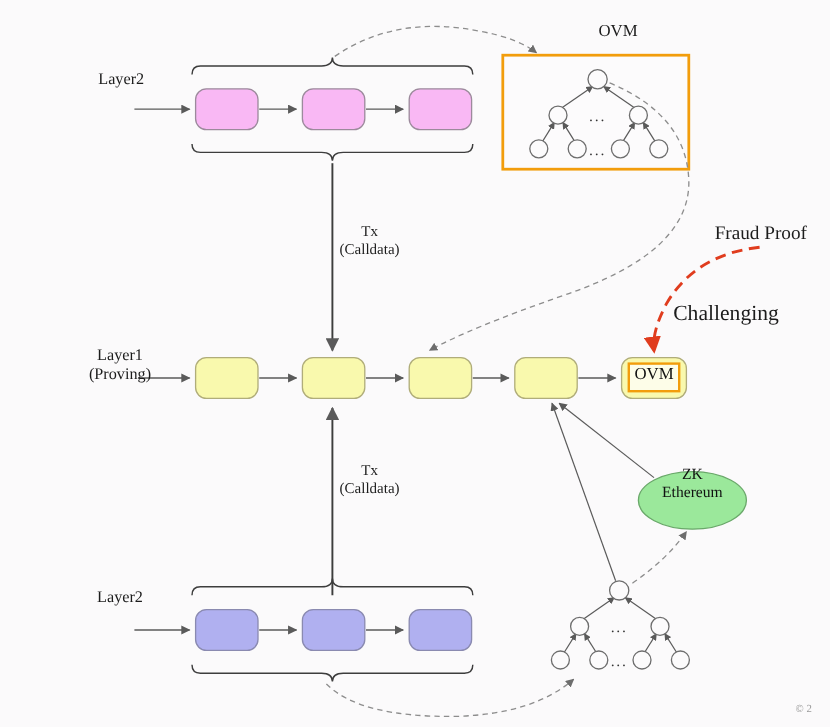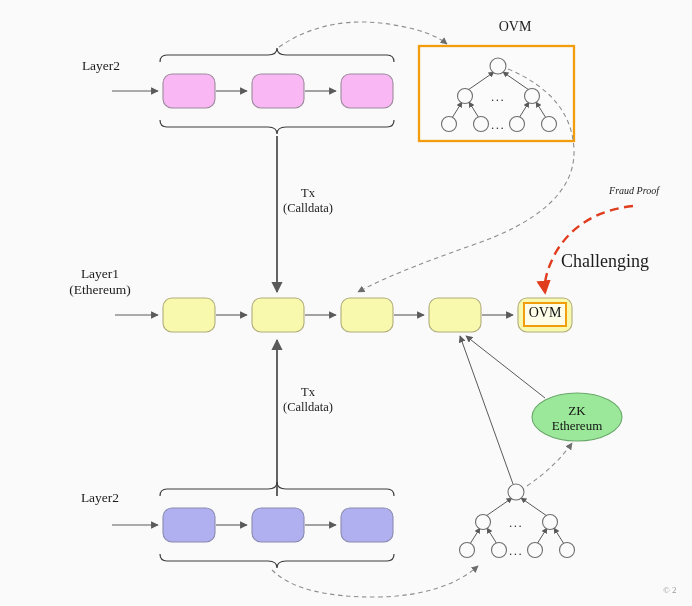--- a/index.html
+++ b/index.html
@@ -24,37 +24,37 @@
   }
   .lbl {
     position: absolute;
     color: #1c1c1c;
     font-family: "Liberation Serif", "DejaVu Serif", serif;
     white-space: nowrap;
     line-height: 1.22;
     text-align: center;
   }
   .lbl-l2opt { left: 36px;  top: 58px;  width: 130px; font-size: 13.5px; }
-  .lbl-l1    { left: 40px;  top: 266px; width: 120px; font-size: 13.5px; }
+  .lbl-l1    { left: 40px;  top: 288px; width: 120px; font-size: 13.5px; }
   .lbl-l2zk  { left: 40px;  top: 490px; width: 120px; font-size: 13.5px; }
   .lbl-tx1   { left: 268px; top: 186px; width: 80px;  font-size: 12.5px; }
   .lbl-tx2   { left: 268px; top: 385px; width: 80px;  font-size: 12.5px; }
   .lbl-ovm-title { left: 487px; top: 18px; width: 56px; font-size: 14px; }
-  .lbl-fraud { left: 588px; top: 185px; width: 92px;  font-size: 10px; font-style: italic; }
+  .lbl-fraud { left: 588px; top: 185px; width: 92px;  font-size: 16px; }
   .lbl-chall { left: 557px; top: 251px; width: 96px;  font-size: 18px; }
   .lbl-copy  { left: 663px; top: 585px; width: 40px;  font-size: 9px; color: #9a9a9a; text-align: left; }
   .node-text {
     position: absolute;
     color: #111;
     font-family: "Liberation Serif", "DejaVu Serif", serif;
     text-align: center;
     white-space: nowrap;
   }
   .txt-ovm-node { left: 524px; top: 305px; width: 42px; font-size: 14px; }
-  .txt-zk       { left: 541px; top: 404px; width: 72px; font-size: 13px; line-height: 1.15; }
+  .txt-zk       { left: 541px; top: 388px; width: 72px; font-size: 13px; line-height: 1.15; }
 </style>
 </head>
 <body>
 
 <div id="stage">
 
   <svg id="diagram-svg" viewBox="0 0 692 606">
     <defs>
       <marker id="arrGray" viewBox="0 0 10 10" refX="9" refY="5" markerWidth="7" markerHeight="7" orient="auto-start-reverse">
         <path d="M 0 0 L 10 5 L 0 10 z" fill="#5a5a5a"></path>
@@ -175,21 +175,21 @@
     <text x="516" y="527" font-family="Liberation Serif, serif" font-size="13" fill="#333" text-anchor="middle" letter-spacing="1.5">...</text>
     <text x="516" y="555" font-family="Liberation Serif, serif" font-size="13" fill="#333" text-anchor="middle" letter-spacing="1.5">...</text>
   </svg>
 
   <div class="lbl lbl-l2opt">
     <div>Layer2</div>
   </div>
 
   <div class="lbl lbl-l1">
     <div>Layer1</div>
-    <div>(Ethereum)</div>
+    <div>(Proving)</div>
   </div>
 
   <div class="lbl lbl-l2zk">
     <div>Layer2</div>
   </div>
 
   <div class="lbl lbl-tx1">
     <div>Tx</div>
     <div>(Calldata)</div>
   </div>

